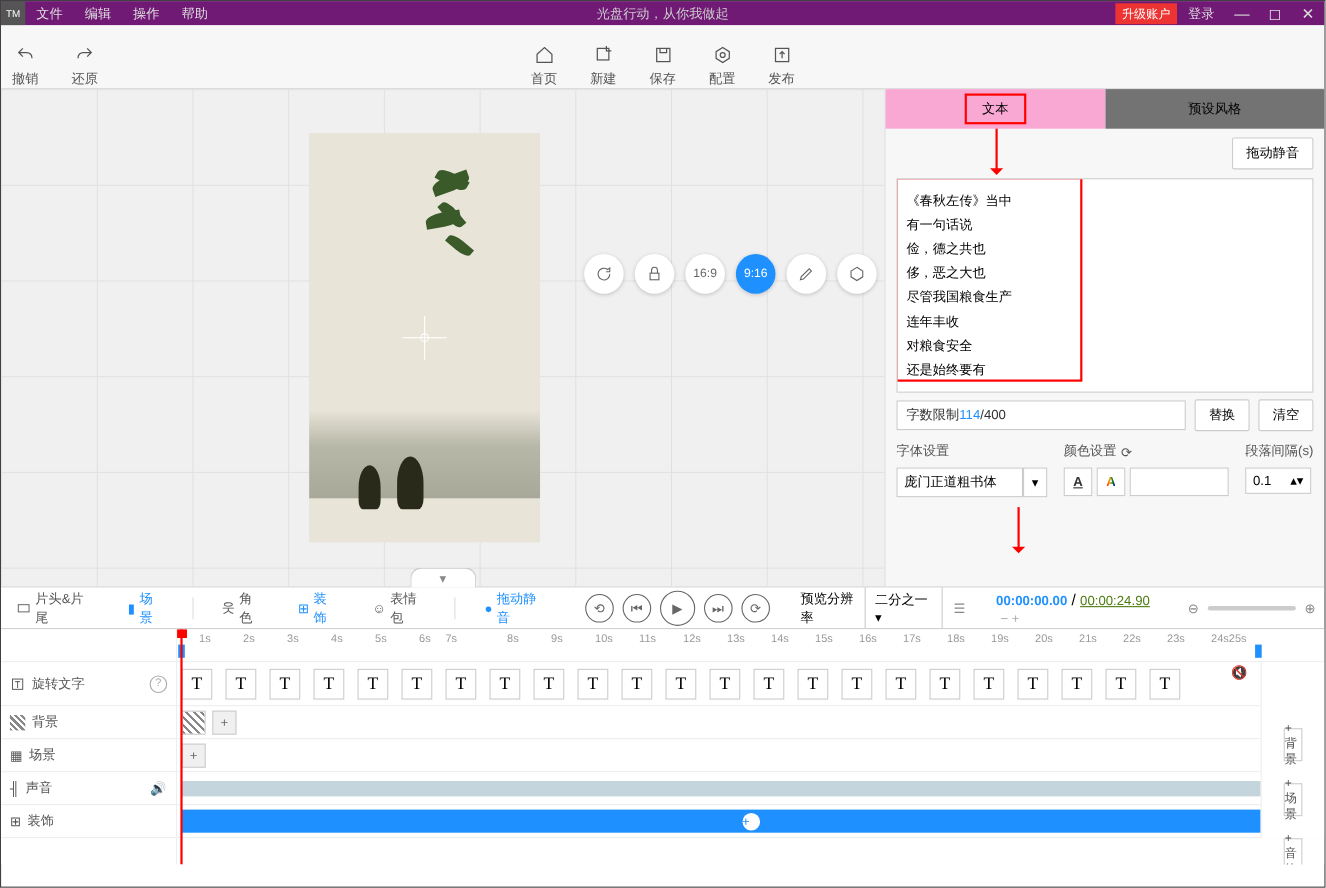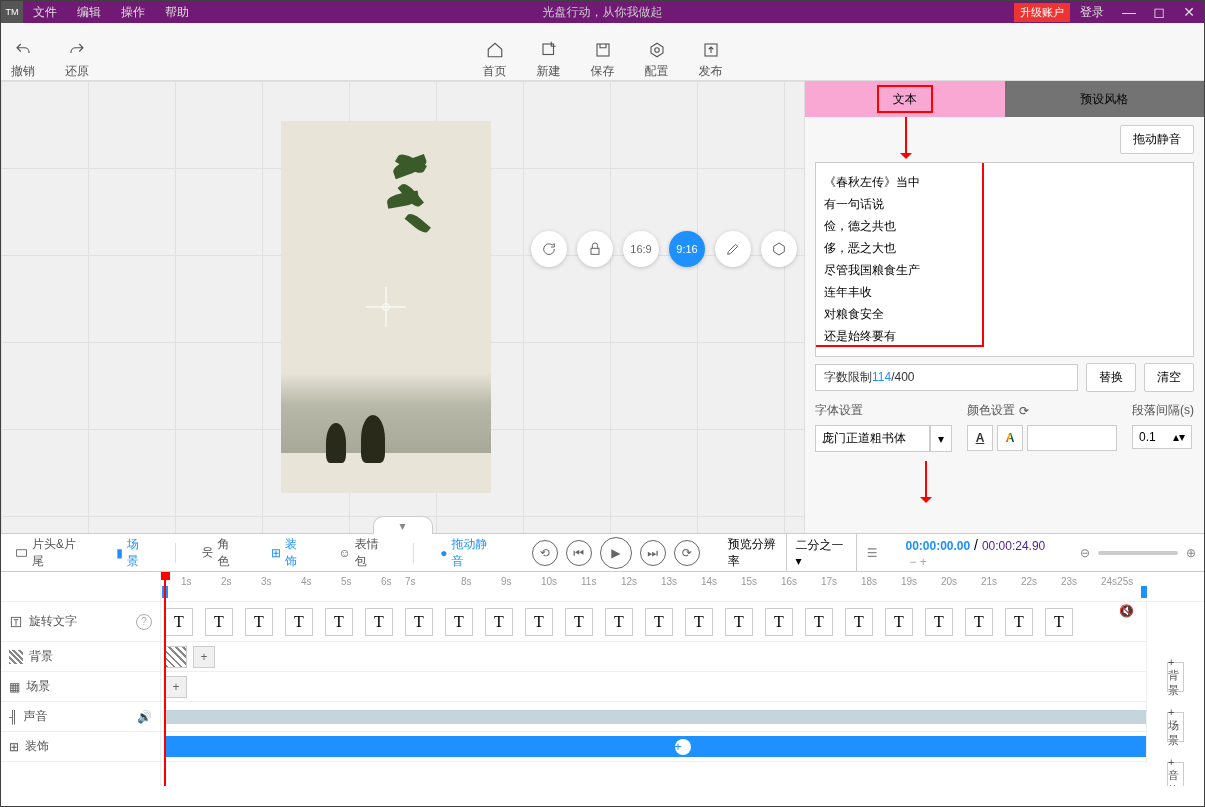--- a/index.html
+++ b/index.html
@@ -62,21 +62,21 @@
 .tl-tab{display:flex;align-items:center;gap:4px;padding:4px 6px;color:#555;cursor:pointer}
 .tl-tab.blue{color:#1e90ff}
 .sep{width:1px;height:20px;background:#ddd}
 .play-ctrls{display:flex;gap:8px;align-items:center;margin-left:10px}
 .play-btn{width:26px;height:26px;border:1.5px solid #666;border-radius:50%;display:flex;align-items:center;justify-content:center;cursor:pointer;color:#666}
 .play-main{width:32px;height:32px}
 .res-sel{display:flex;align-items:center;gap:4px;margin-left:8px}
 .res-box{border:1px solid #ccc;padding:3px 8px;background:#fff}
 .time-disp{margin-left:8px;font-size:14px}
 .time-cur{color:#1e90ff;font-weight:bold}
-.time-tot{color:#4c1d95;}
+.time-tot{color:#4d7c0f;text-decoration:underline}
 .zoom{margin-left:auto;display:flex;gap:8px;color:#888;align-items:center}
 .timeline{height:215px;border-top:1px solid #ccc;background:#fff;display:flex;overflow:hidden}
 .tl-left{width:160px;border-right:1px solid #eee;background:#fff}
 .tl-row{height:30px;border-bottom:1px solid #eee;display:flex;align-items:center;padding:0 8px;gap:6px;color:#555}
 .tl-row.h40{height:40px}
 .tl-row .help{margin-left:auto;width:16px;height:16px;border:1px solid #aaa;border-radius:50%;font-size:10px;display:flex;align-items:center;justify-content:center;color:#aaa}
 .tl-right{flex:1;position:relative;overflow:hidden}
 .ruler{height:30px;border-bottom:1px solid #eee;position:relative;background:#fff}
 .ruler-tick{position:absolute;top:4px;font-size:10px;color:#999}
 .track{height:40px;border-bottom:1px solid #eee;position:relative;display:flex;align-items:center;padding-left:4px;gap:6px}

